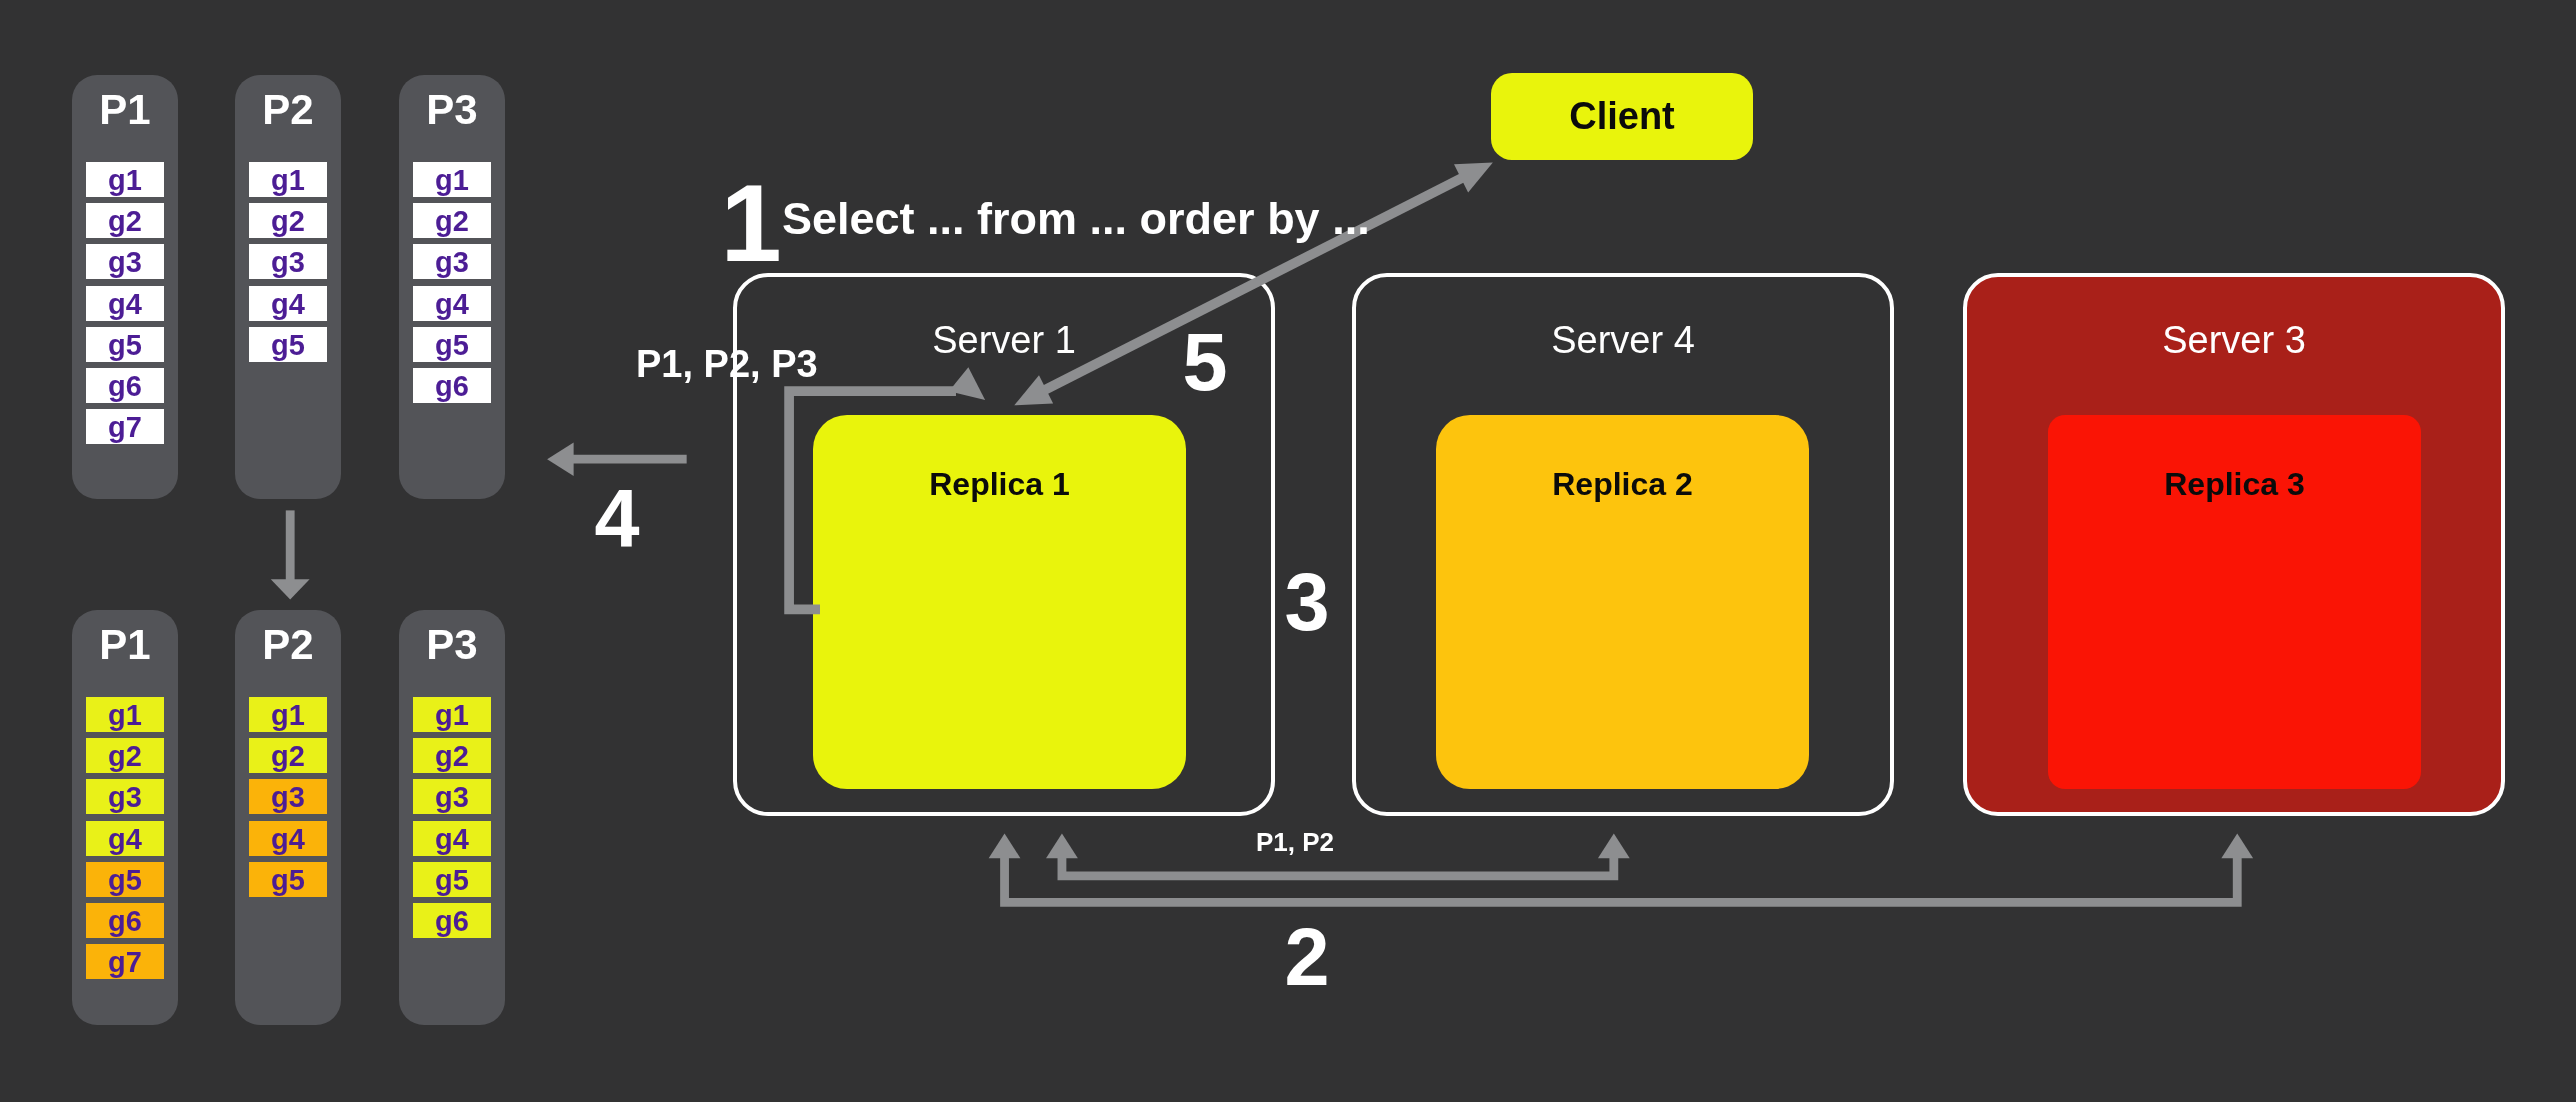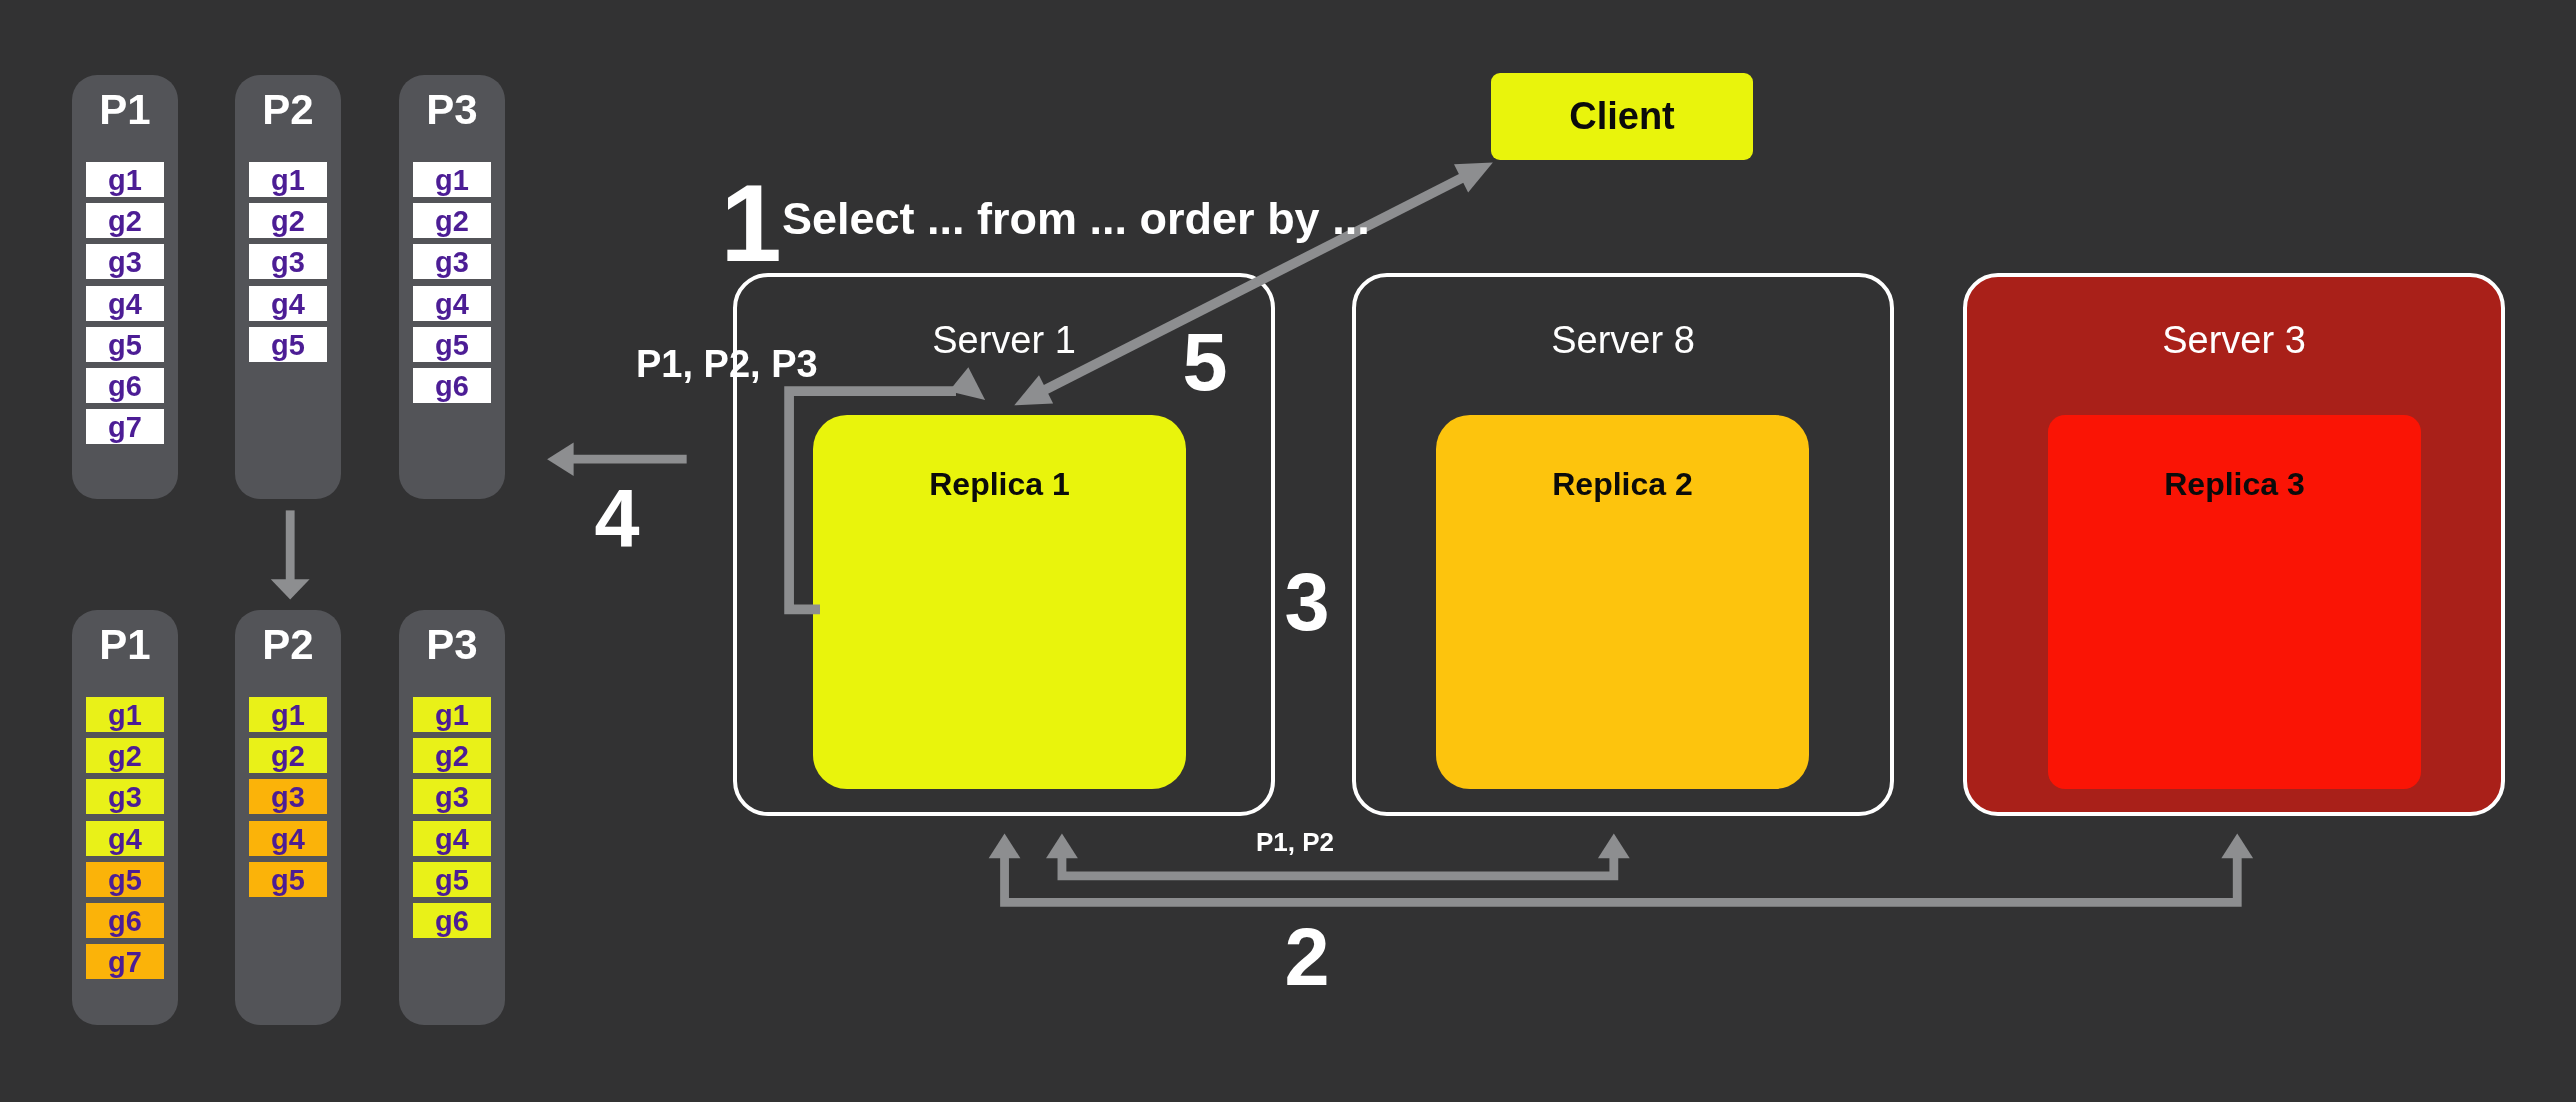--- a/index.html
+++ b/index.html
@@ -27,21 +27,21 @@
   }
   .pitem {
     height:35px; line-height:36px; font-size:29px; font-weight:700; color:#4c1d95;
   }
   .pitem.white  { background:#ffffff; }
   .pitem.yellow { background:var(--item-yellow,#e9f118); }
   .pitem.orange { background:var(--item-orange,#fbb309); }
   
   #client {
     position:absolute; left:1491px; top:73px; width:262px; height:87px;
-    background:var(--client-yellow,#e9f40c); border-radius:9px;
+    background:var(--client-yellow,#e9f40c); border-radius:21px;
     display:flex; align-items:center; justify-content:center;
     color:#0b0b0b; font-weight:700; font-size:38px;
   }
   
   .server {
     position:absolute; top:273px; width:542px; height:543px;
     border:4.4px solid #fff; border-radius:35px; box-sizing:border-box;
   }
   #server1 { left:733px; }
   #server2 { left:1352px; }
@@ -157,21 +157,21 @@
     </div>
 
   <div id="client">
     <span>Client</span>
   </div>
 
   <div id="server1" class="server">
     <div class="server-label">Server 1</div>
   </div>
   <div id="server2" class="server">
-    <div class="server-label">Server 8</div>
+    <div class="server-label">Server 4</div>
   </div>
   <div id="server3" class="server">
     <div class="server-label">Server 3</div>
   </div>
 
   <div id="replica1" class="replica">
     <div class="replica-label">Replica 1</div>
   </div>
   <div id="replica2" class="replica">
     <div class="replica-label">Replica 2</div>

